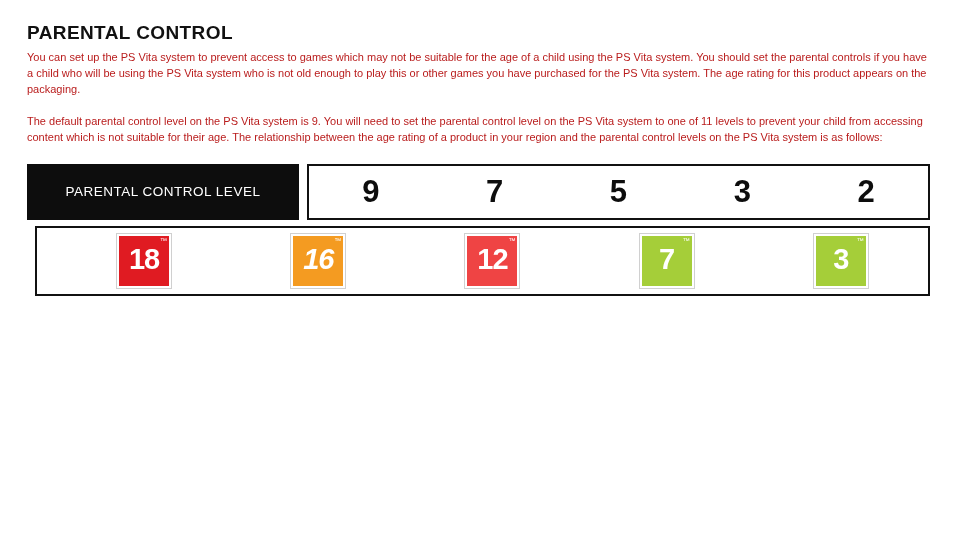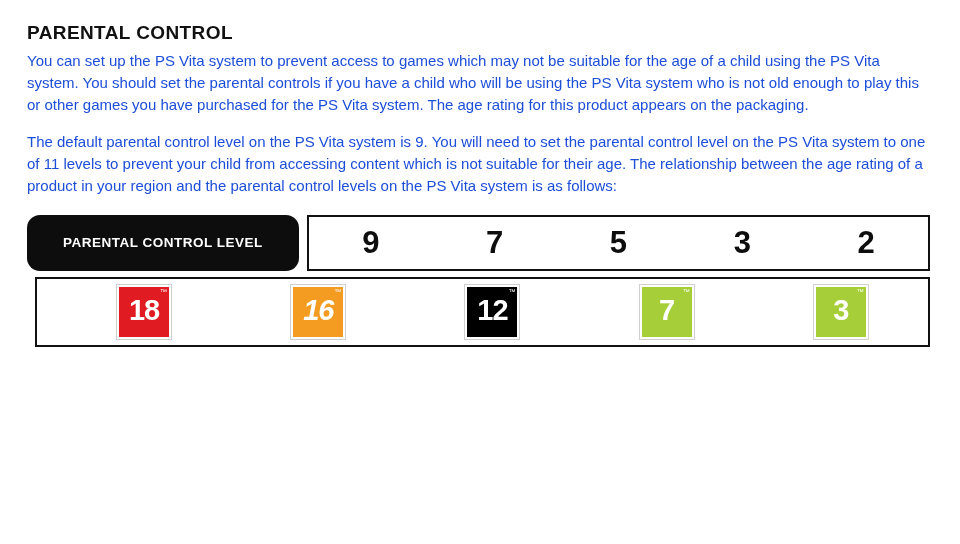--- a/index.html
+++ b/index.html
@@ -28,24 +28,24 @@
     width: 906px;
   }
   .heading {
     font-size: 19px;
     font-weight: bold;
     letter-spacing: 0.4px;
     margin: 0 0 6px 0;
     color: #111111;
   }
   .para {
-    font-size: 15px;
+    font-size: 11px;
     line-height: 1.45;
     margin: 0 0 16px 0;
-    color: #1d4ed8;
+    color: #b91c1c;
     text-align: left;
   }
   .para.last {
     margin-bottom: 18px;
   }
 
   
   .pc-table {
     width: 903px;
     border-collapse: separate;
@@ -55,28 +55,27 @@
     display: flex;
     align-items: stretch;
     margin-bottom: 6px;
   }
   .row-label {
     width: 272px;
     min-height: 56px;
     background: #0d0d0d;
     color: #ffffff;
     font-size: 13.5px;
-    font-weight: bold;
+    font-weight: normal;
     letter-spacing: 0.5px;
     display: flex;
     align-items: center;
     justify-content: center;
     text-align: center;
     box-sizing: border-box;
-    border-radius: 13px;
   }
   .row-label.tall {
     min-height: 70px;
   }
   .row-values {
     flex: 1;
     margin-left: 8px;
     border: 2px solid #111111;
     box-sizing: border-box;
     display: flex;
@@ -168,21 +167,21 @@
           </div>
 
           <div class="pegi-cell">
             <div class="pegi" id="pegi-1" style="background: rgb(244, 155, 33); font-style: italic;">
               <span class="num">16</span>
               <span class="tm">™</span>
             </div>
           </div>
 
           <div class="pegi-cell">
-            <div class="pegi" id="pegi-2" style="background: #000000;">
+            <div class="pegi" id="pegi-2" style="background: #ef4444;">
               <span class="num">12</span>
               <span class="tm">™</span>
             </div>
           </div>
 
           <div class="pegi-cell">
             <div class="pegi" id="pegi-3" style="background: rgb(165, 206, 57);">
               <span class="num">7</span>
               <span class="tm">™</span>
             </div>

